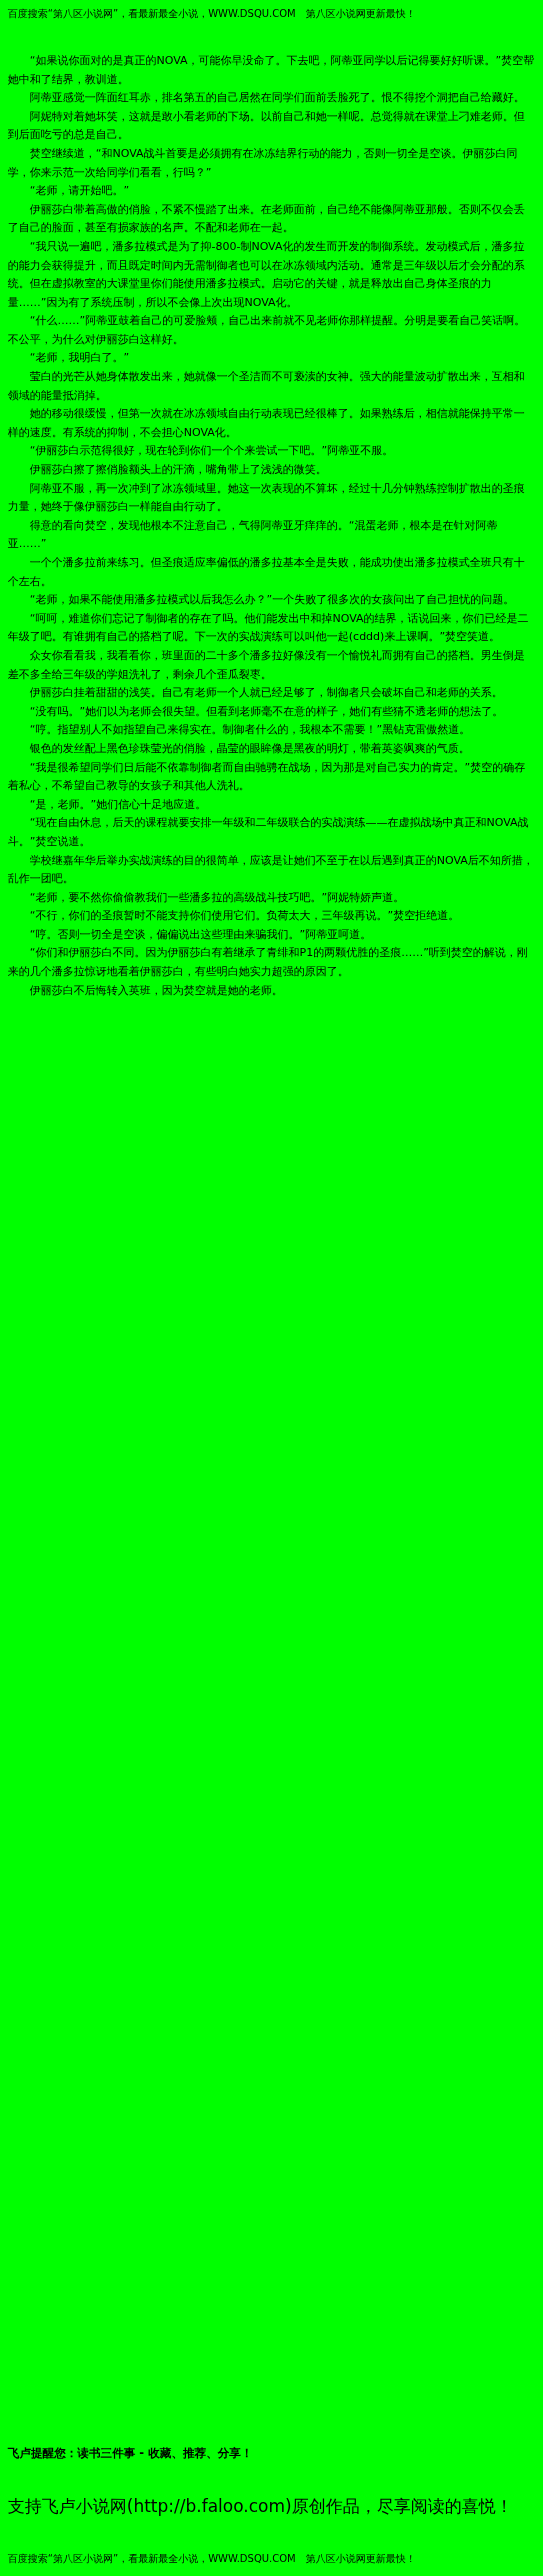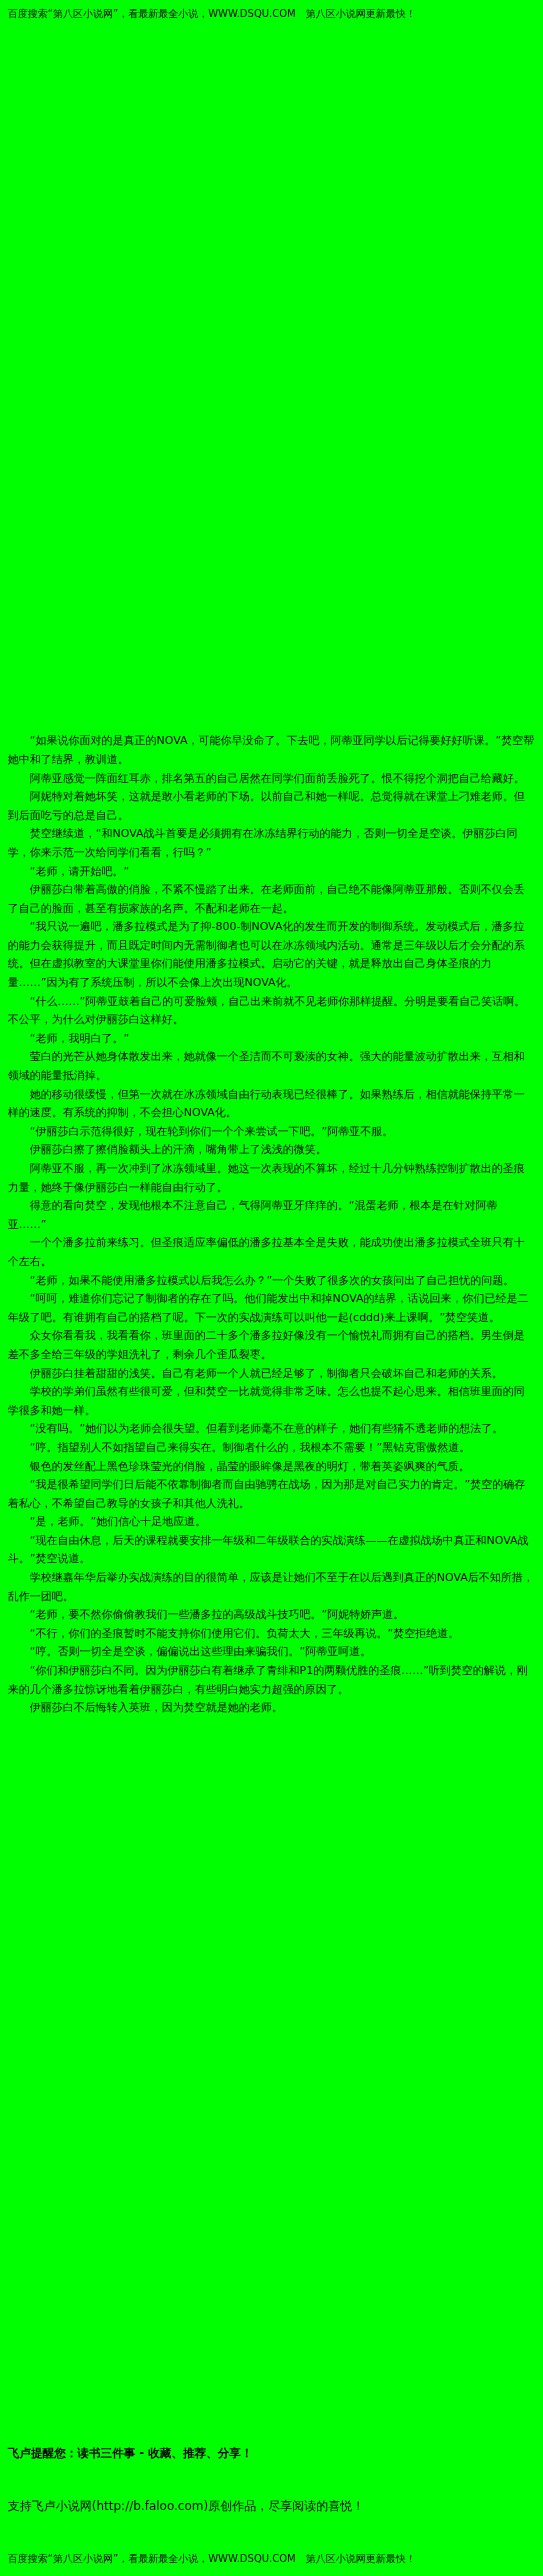--- a/index.html
+++ b/index.html
@@ -23,39 +23,39 @@
   .promo-line {
     font-size: 10px;
     line-height: 15.5px;
     margin-bottom: 9.3px;
     white-space: normal;
   }
   .content {
     flex: 1;
     display: flex;
     flex-direction: column;
-    justify-content: center;
+    justify-content: flex-start;
   }
   .content p {
     margin: 0;
     font-size: 11px;
     line-height: 18.6px;
     text-indent: 2em;
     word-break: break-all;
   }
   .footer {
     padding-top: 26px;
   }
   .footer .reminder {
     font-size: 11.6px;
     font-weight: bold;
     line-height: 17px;
   }
   .footer .support {
-    font-size: 12px;
+    font-size: 17px;
     line-height: 17px;
     margin-top: 36px;
   }
   .footer .promo-bottom {
     font-size: 10px;
     line-height: 15.5px;
     margin-top: 36px;
     margin-bottom: 0;
   }
 </style>
@@ -80,21 +80,20 @@
     <p>她的移动很缓慢，但第一次就在冰冻领域自由行动表现已经很棒了。如果熟练后，相信就能保持平常一样的速度。有系统的抑制，不会担心NOVA化。</p>
     <p>“伊丽莎白示范得很好，现在轮到你们一个个来尝试一下吧。”阿蒂亚不服。</p>
     <p>伊丽莎白擦了擦俏脸额头上的汗滴，嘴角带上了浅浅的微笑。</p>
     <p>阿蒂亚不服，再一次冲到了冰冻领域里。她这一次表现的不算坏，经过十几分钟熟练控制扩散出的圣痕力量，她终于像伊丽莎白一样能自由行动了。</p>
     <p>得意的看向焚空，发现他根本不注意自己，气得阿蒂亚牙痒痒的。“混蛋老师，根本是在针对阿蒂亚……”</p>
     <p>一个个潘多拉前来练习。但圣痕适应率偏低的潘多拉基本全是失败，能成功使出潘多拉模式全班只有十个左右。</p>
     <p>“老师，如果不能使用潘多拉模式以后我怎么办？”一个失败了很多次的女孩问出了自己担忧的问题。</p>
     <p>“呵呵，难道你们忘记了制御者的存在了吗。他们能发出中和掉NOVA的结界，话说回来，你们已经是二年级了吧。有谁拥有自己的搭档了呢。下一次的实战演练可以叫他一起(cddd)来上课啊。”焚空笑道。</p>
     <p>众女你看看我，我看看你，班里面的二十多个潘多拉好像没有一个愉悦礼而拥有自己的搭档。男生倒是差不多全给三年级的学姐洗礼了，剩余几个歪瓜裂枣。</p>
     <p>伊丽莎白挂着甜甜的浅笑。自己有老师一个人就已经足够了，制御者只会破坏自己和老师的关系。</p>
-    <p>学校的学弟们虽然有些很可爱，但和焚空一比就觉得非常乏味。怎么也提不起心思来。相信班里面的同学很多和她一样。</p>
     <p>“没有吗。”她们以为老师会很失望。但看到老师毫不在意的样子，她们有些猜不透老师的想法了。</p>
     <p>“哼。指望别人不如指望自己来得实在。制御者什么的，我根本不需要！”黑钻克雷傲然道。</p>
     <p>银色的发丝配上黑色珍珠莹光的俏脸，晶莹的眼眸像是黑夜的明灯，带着英姿飒爽的气质。</p>
     <p>“我是很希望同学们日后能不依靠制御者而自由驰骋在战场，因为那是对自己实力的肯定。”焚空的确存着私心，不希望自己教导的女孩子和其他人洗礼。</p>
     <p>“是，老师。”她们信心十足地应道。</p>
     <p>“现在自由休息，后天的课程就要安排一年级和二年级联合的实战演练——在虚拟战场中真正和NOVA战斗。”焚空说道。</p>
     <p>学校继嘉年华后举办实战演练的目的很简单，应该是让她们不至于在以后遇到真正的NOVA后不知所措，乱作一团吧。</p>
     <p>“老师，要不然你偷偷教我们一些潘多拉的高级战斗技巧吧。”阿妮特娇声道。</p>
     <p>“不行，你们的圣痕暂时不能支持你们使用它们。负荷太大，三年级再说。”焚空拒绝道。</p>
     <p>“哼。否则一切全是空谈，偏偏说出这些理由来骗我们。”阿蒂亚呵道。</p>

